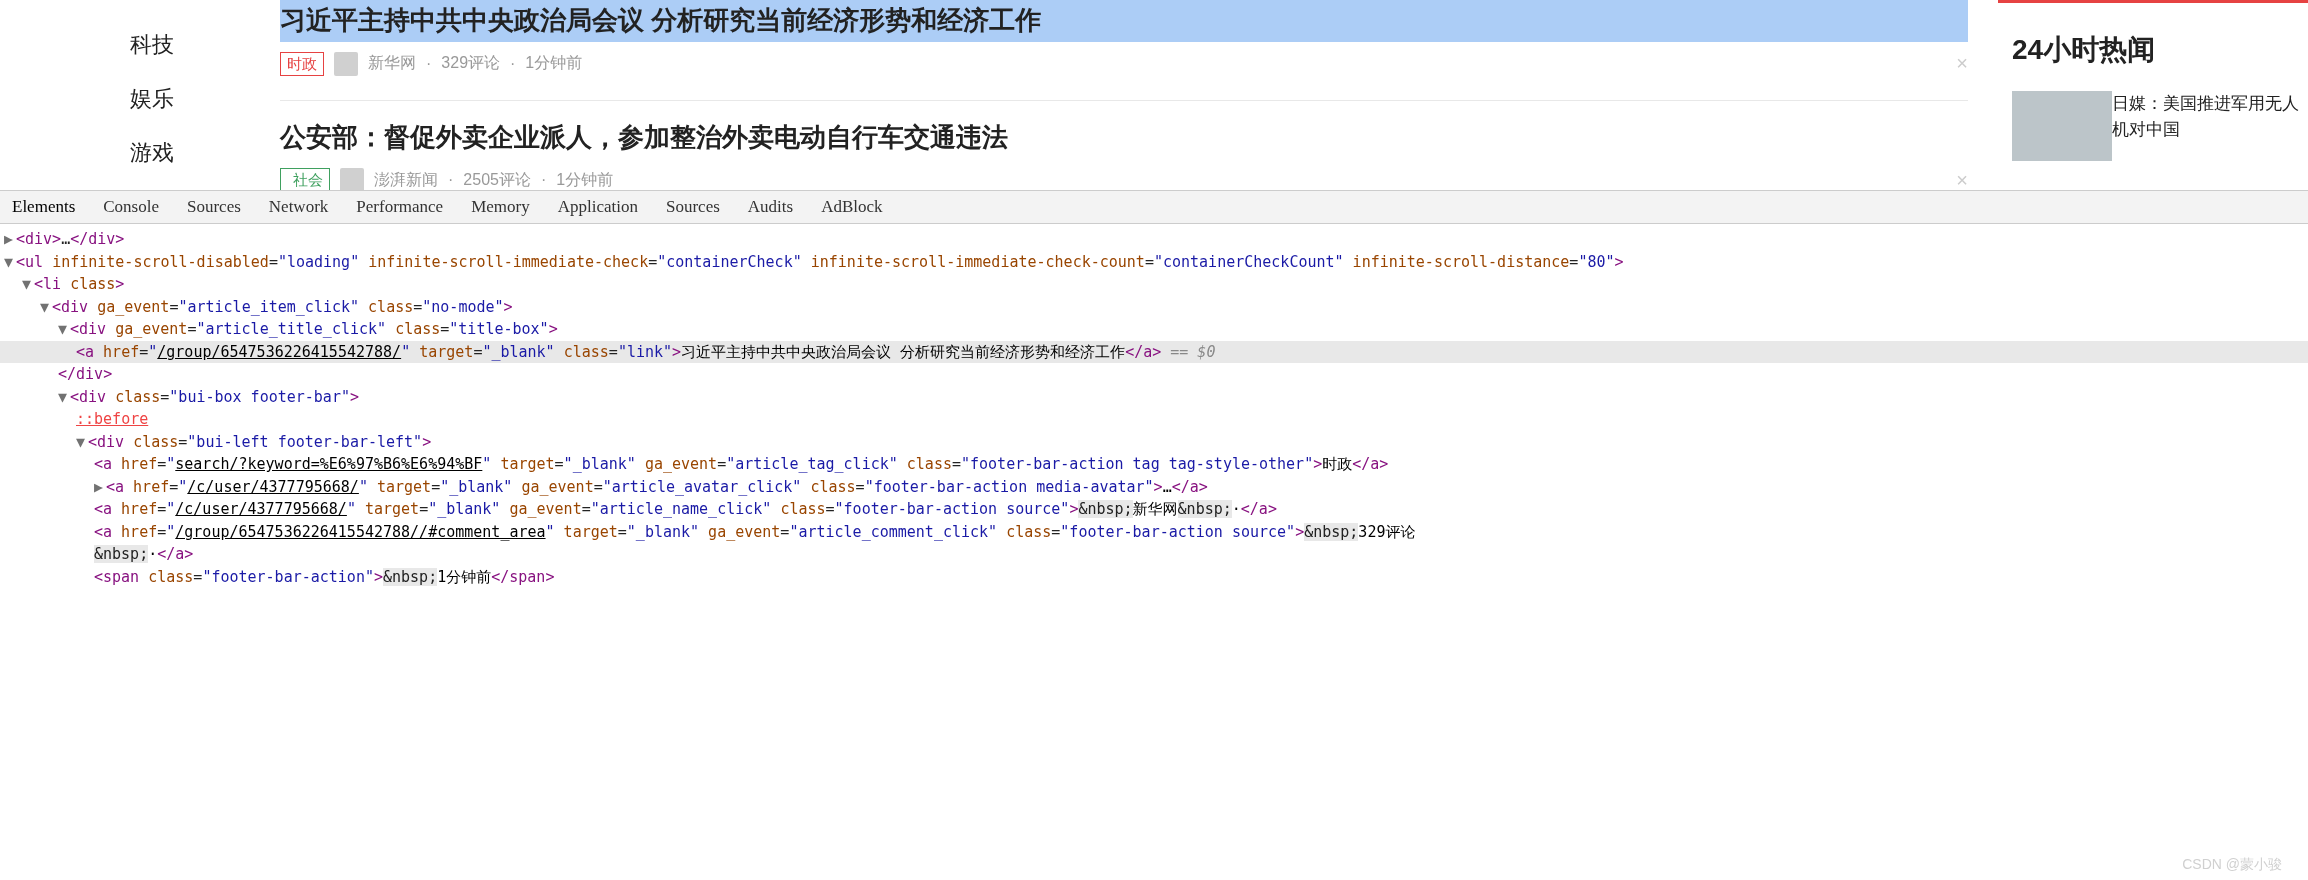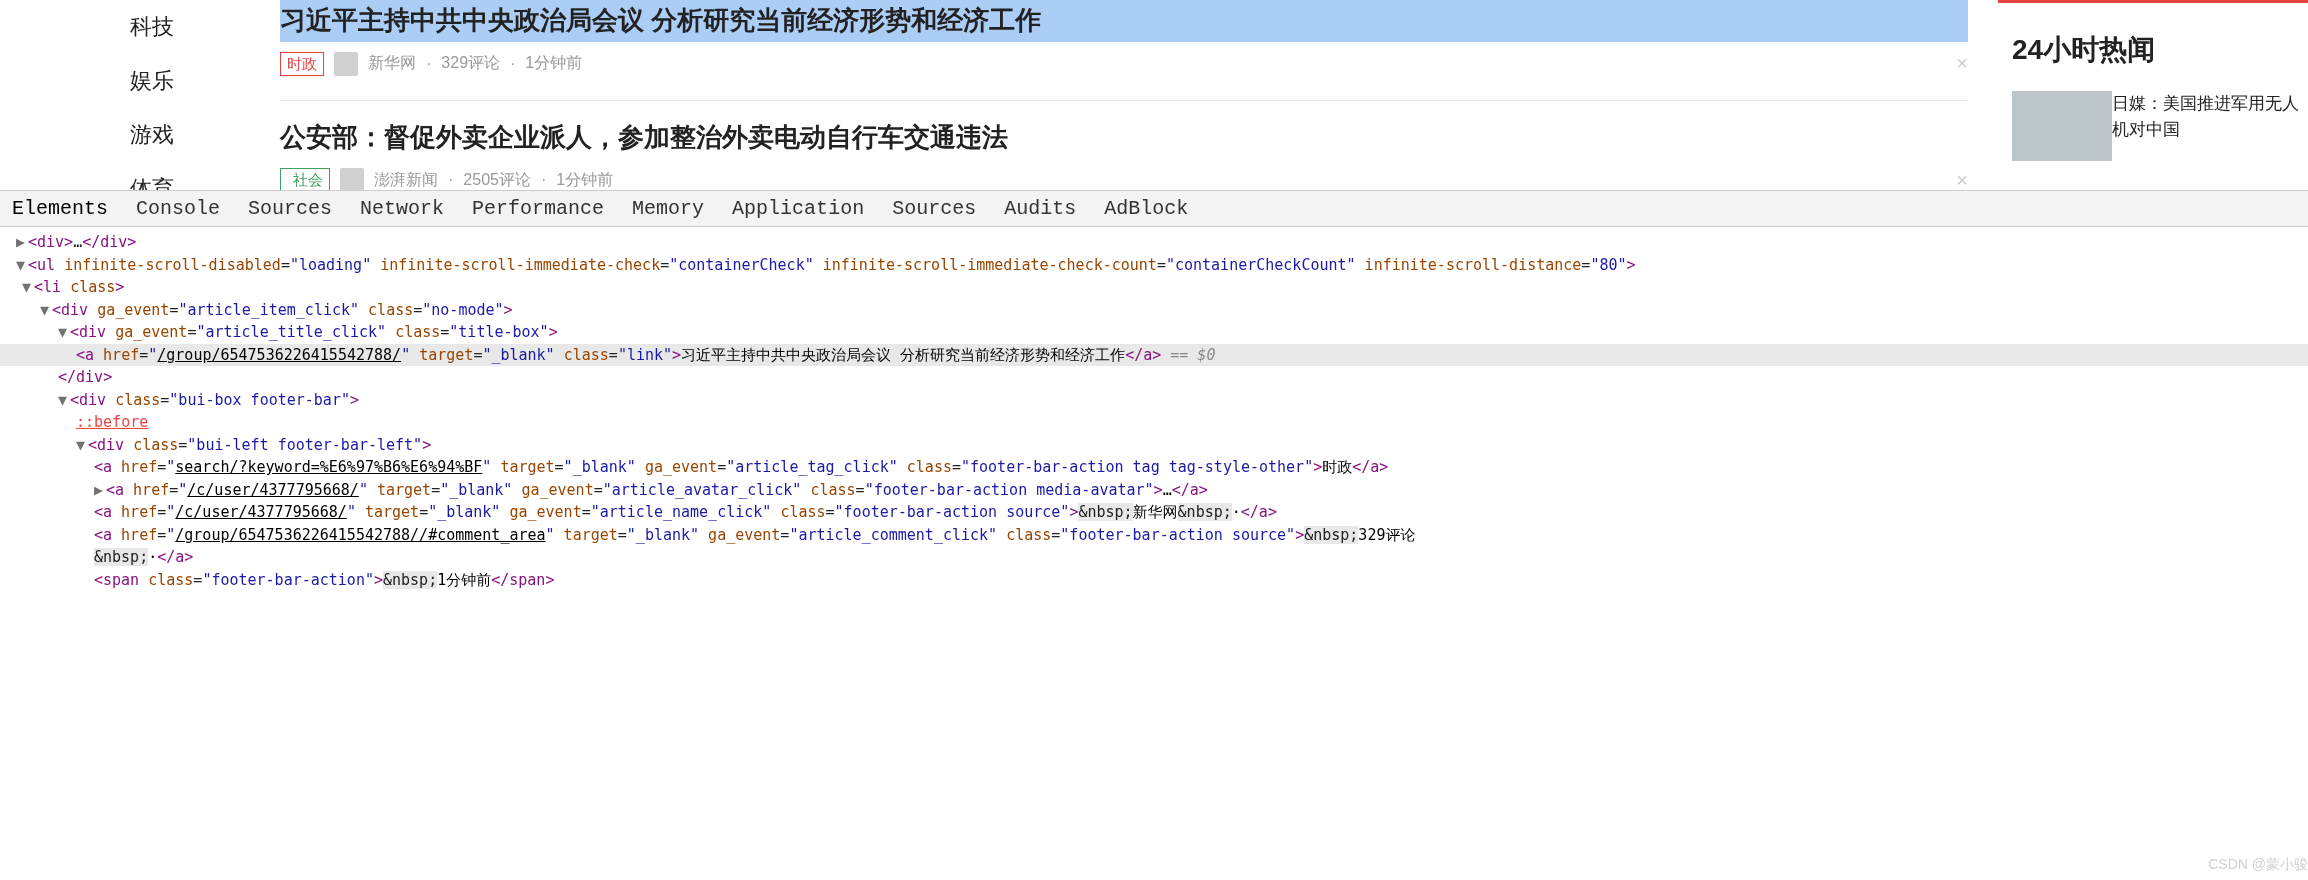--- a/index.html
+++ b/index.html
@@ -1,20 +1,20 @@
 <!DOCTYPE html>
 <html><head>
 <meta charset="utf-8">
 <style>
 * { margin: 0; padding: 0; box-sizing: border-box; }
 body { font-family: "PingFang SC", "Microsoft YaHei", sans-serif; font-size: 14px; color: #222; background: #fff; }
 
 
 .page-top { display: flex; height: 190px; overflow: hidden; }
-.sidebar { width: 270px; padding-left: 130px; padding-top: 0; }
+.sidebar { width: 270px; padding-left: 130px; padding-top: 18px; }
 .sidebar-item { font-size: 22px; color: #222; padding: 12px 0; cursor: pointer; }
 .main-feed { flex: 1; padding-left: 10px; padding-right: 30px; position: relative; }
 .article { position: relative; padding-bottom: 18px; }
 .article-title { font-size: 26px; font-weight: 700; color: #222; line-height: 1.6; cursor: pointer; }
 .article-title.selected { background: #accdf6; }
 .footer-bar { margin-top: 10px; display: flex; align-items: center; gap: 10px; color: #999; font-size: 16px; }
 .tag-box { border: 1px solid #e64242; color: #e64242; padding: 0 6px; font-size: 15px; line-height: 22px; }
 .tag-box.social { border-color: #3fa05f; color: #3fa05f; padding-left: 12px; }
 .avatar { width: 24px; height: 24px; background: #d0d0d0; border-radius: 2px; display: inline-block; }
 .close-x { position: absolute; right: 0; color: #ccc; font-size: 20px; cursor: pointer; }
@@ -22,37 +22,37 @@
 
 .rightcol { width: 310px; border-top: 3px solid #e64242; padding: 14px 0 0 14px; }
 .rightcol-title { font-size: 28px; font-weight: 700; padding: 14px 0 22px; }
 .hot-item { display: flex; align-items: flex-start; }
 .hot-thumb { width: 100px; height: 70px; background: #bcc5c9; flex-shrink: 0; }
 .hot-text { font-size: 17px; line-height: 1.5; }
 
 
 .devtools { border-top: 1px solid #ccc; background: #fff; font-family: Menlo, Consolas, monospace; font-size: 15px; }
 .dt-tabs { display: flex; align-items: center; gap: 28px; padding: 6px 12px; border-bottom: 1px solid #ccc; background: #f3f3f3; }
-.dt-tab { color: #333; cursor: pointer; font-family: Liberation Mono, monospace; font-size: 20px; }
+.dt-tab { color: #333; cursor: pointer; font-family: Liberation Serif, serif; font-size: 17px; }
 .dt-tab.active { color: #000; }
 .dt-body { padding: 4px 0; line-height: 1.5; white-space: nowrap; overflow-x: auto; }
-.dt-line { padding-left: 16px; }
+.dt-line { padding-left: 4px; }
 .i1 { padding-left: 22px; } .i2 { padding-left: 40px; } .i3 { padding-left: 58px; }
 .i4 { padding-left: 76px; } .i5 { padding-left: 94px; }
 .arrow { color: #727272; display: inline-block; width: 12px; cursor: pointer; }
 .tag { color: #881280; }
 .attr-name { color: #994500; }
 .attr-val { color: #1a1aa6; }
 .link { color: #000000; text-decoration: underline; }
 .txt { color: #000; }
 .pseudo { color: #ef4444; text-decoration: underline; }
 .eq0 { color: #888; font-style: italic; }
 .dt-line.sel { background: #e8e8e8; }
 
-.watermark { position: fixed; right: 0; bottom: 6px; color: #d0d0d0; font-size: 14px; font-family: sans-serif; }
+.watermark { position: fixed; right: 26px; bottom: 6px; color: #d0d0d0; font-size: 14px; font-family: sans-serif; }
 </style>
 </head>
 <body>
 
 <div class="page-top">
   <div class="sidebar">
     <div class="sidebar-item">科技</div>
     <div class="sidebar-item">娱乐</div>
     <div class="sidebar-item">游戏</div>
     <div class="sidebar-item">体育</div>

